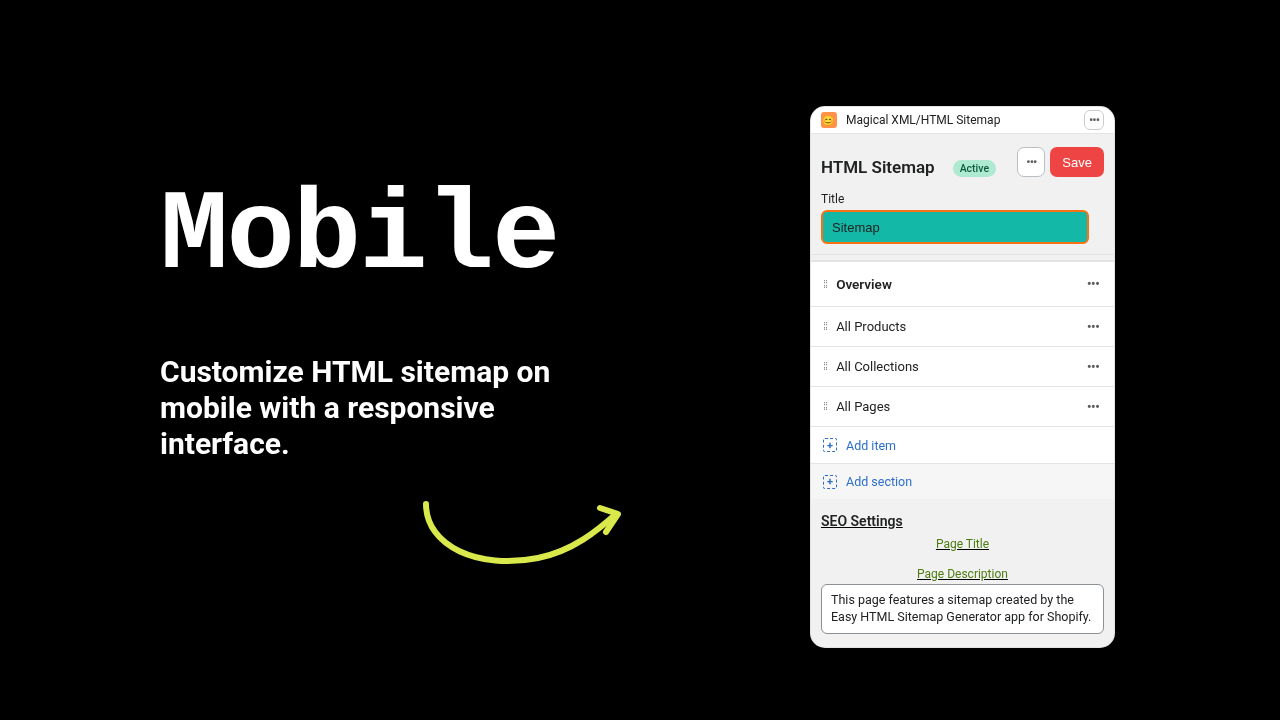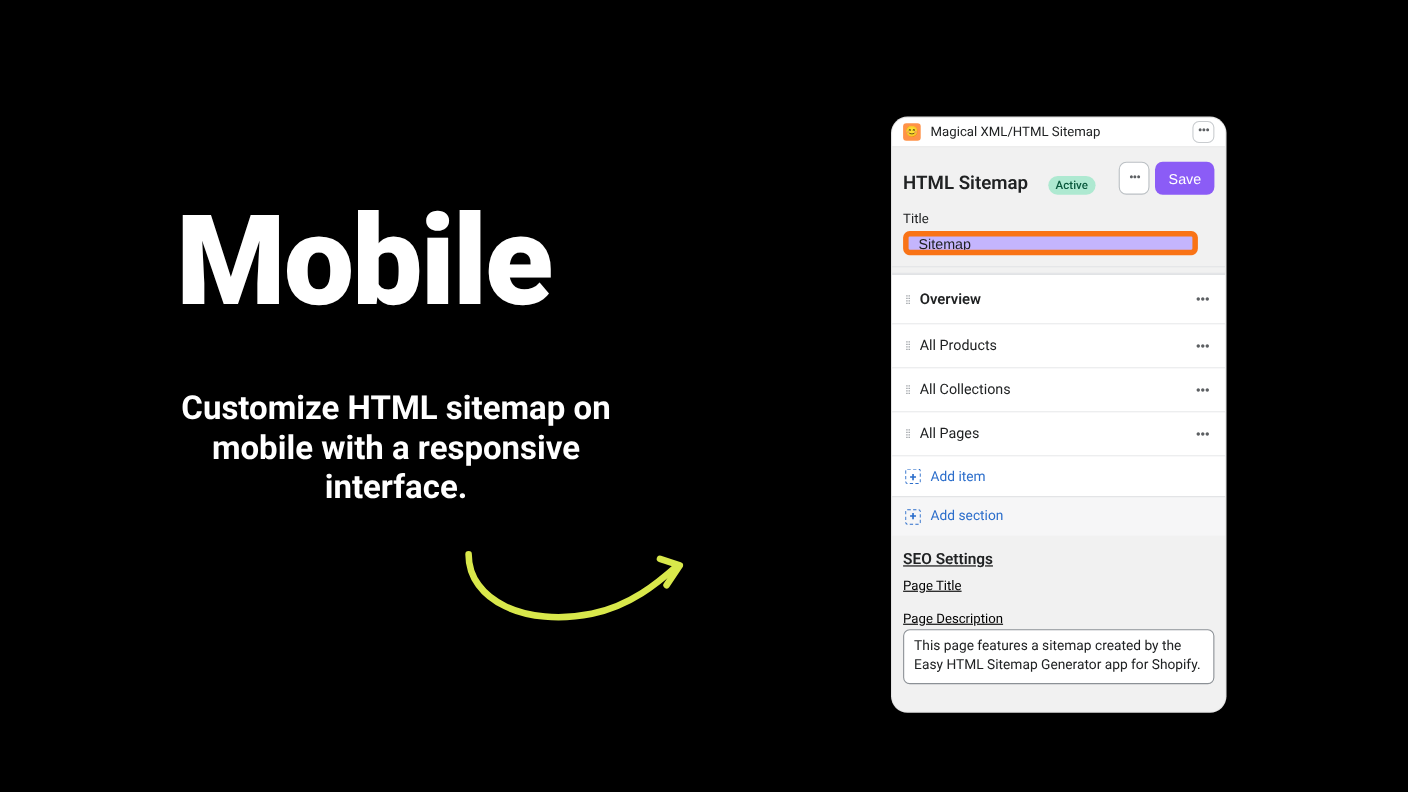--- a/index.html
+++ b/index.html
@@ -3,63 +3,63 @@
 <meta charset="utf-8">
 <style>
 * { box-sizing: border-box; margin: 0; padding: 0; }
 body {
   width: 1280px; height: 720px;
   background: #000;
   font-family: -apple-system, BlinkMacSystemFont, "Segoe UI", Roboto, Helvetica, Arial, sans-serif;
   position: relative; overflow: hidden;
 }
 .left-panel { position: absolute; left: 160px; top: 180px; width: 500px; color: #fff; }
-.headline { font-size: 114px; font-weight: 900; letter-spacing: -2px; line-height: 1; }
-.subtext { margin-top: 60px; font-size: 30px; font-weight: 700; line-height: 1.2; max-width: 400px; text-align: center; }
+.headline { font-size: 114px; font-weight: 900; letter-spacing: -2px; line-height: 1; font-family: Liberation Mono, monospace; }
+.subtext { margin-top: 60px; font-size: 30px; font-weight: 700; line-height: 1.2; max-width: 400px; }
 .arrow { position: absolute; left: 418px; top: 500px; width: 210px; height: 80px; }
 
 .phone {
   position: absolute; left: 811px; top: 107px; width: 303px; height: 540px;
   background: #f1f1f1; border-radius: 14px; overflow: hidden;
   box-shadow: 0 0 0 1px #e3e3e3;
 }
 .app-bar { height: 27px; background: #fff; display: flex; align-items: center; padding: 0 10px; border-bottom: 1px solid #e5e5e5; }
 .app-icon { width: 16px; height: 16px; background: #ff9248; border-radius: 3px; display: flex; align-items: center; justify-content: center; font-size: 10px; }
 .app-title { margin-left: 9px; font-size: 12px; color: #202223; flex: 1; }
 .app-more { width: 20px; height: 20px; border-radius: 6px; border: 1px solid #c9cccf; display: flex; align-items: center; justify-content: center; background: #fff; cursor: pointer; }
 .dots-h { font-size: 13px; line-height: 0; letter-spacing: -1px; color: #5c5f62; }
 
 .page-header { display: flex; align-items: flex-end; padding: 13px 10px 15px 10px; }
 .page-title { font-size: 17px; font-weight: 600; color: #202223; }
 .badge { margin-left: 18px; background: #aee9d1; color: #0b5a3e; font-size: 10.5px; padding: 2px 7px; border-radius: 9px; font-weight: 500; }
 .header-spacer { flex: 1; }
 .header-more-btn { width: 28px; height: 30px; border-radius: 7px; border: 1px solid #babfc3; background: #fff; display: flex; align-items: center; justify-content: center; cursor: pointer; margin-right: 5px; }
-.save-btn { height: 30px; padding: 0 12px; border-radius: 7px; background: #8b5cf6; color: #fff; border: none; font-size: 13px; font-weight: 500; cursor: pointer; }
+.save-btn { height: 30px; padding: 0 12px; border-radius: 7px; background: #ef4444; color: #fff; border: none; font-size: 13px; font-weight: 500; cursor: pointer; }
 
 .field-block { padding: 0 25px 10px 10px; }
 .field-label { font-size: 12px; color: #202223; margin-bottom: 4px; display: block; }
-.text-input { width: 100%; height: 22px; border: 5px solid #f97316; border-radius: 6px; padding: 0 9px; font-size: 13px; background: #c4b5fd; color: #202223; }
+.text-input { width: 100%; height: 34px; border: 2px solid #f97316; border-radius: 6px; padding: 0 9px; font-size: 13px; background: #14b8a6; color: #202223; }
 .text-area { width: 100%; min-height: 46px; border: 1px solid #8c9196; border-radius: 6px; padding: 7px 9px; font-size: 12.5px; background: #fff; color: #202223; line-height: 1.35; resize: none; font-family: inherit; }
 
 .list-section { background: #fff; border-top: 1px solid #e1e3e5; }
 .list-row { display: flex; align-items: center; padding: 0 12px; border-bottom: 1px solid #e1e3e5; height: 40px; background: #fff; cursor: pointer; }
 .list-row.head { height: 45px; }
 .drag-handle { color: #8c9196; font-size: 11px; margin-right: 9px; letter-spacing: -1px; cursor: grab; }
 .row-label { font-size: 13px; color: #202223; flex: 1; }
 .row-label.bold { font-weight: 600; font-size: 13.5px; }
 .row-more { color: #5c5f62; font-size: 15px; letter-spacing: -1px; cursor: pointer; padding: 3px; }
 
 .add-row { display: flex; align-items: center; padding: 0 12px; height: 36px; background: #fff; cursor: pointer; }
 .add-row.section { background: #f6f6f7; }
 .add-icon { width: 14px; height: 14px; border: 1.5px dashed #2c6ecb; border-radius: 2px; display: flex; align-items: center; justify-content: center; color: #2c6ecb; font-size: 11px; font-weight: 700; margin-right: 9px; }
 .add-label { font-size: 12.5px; color: #2c6ecb; }
 
 .seo-block { padding: 14px 10px 0 10px; text-decoration: underline; }
 .seo-heading { font-size: 14px; font-weight: 600; color: #202223; margin-bottom: 8px; }
-.sub-label { font-size: 12px; color: #000000; margin-bottom: 3px; display: block; }
+.sub-label { font-size: 12px; color: #4d7c0f; margin-bottom: 3px; display: block; text-align: center; }
 
 .gap-bar { height: 7px; background: #f1f1f1; border-bottom: 1px solid #e1e3e5; }
 .gap-bar.top { border-top: 1px solid #e1e3e5; }
 </style>
 </head>
 <body>
 
 <div class="left-panel">
   <div class="headline">Mobile</div>
   <div class="subtext">Customize HTML sitemap on mobile with a responsive interface.</div>

